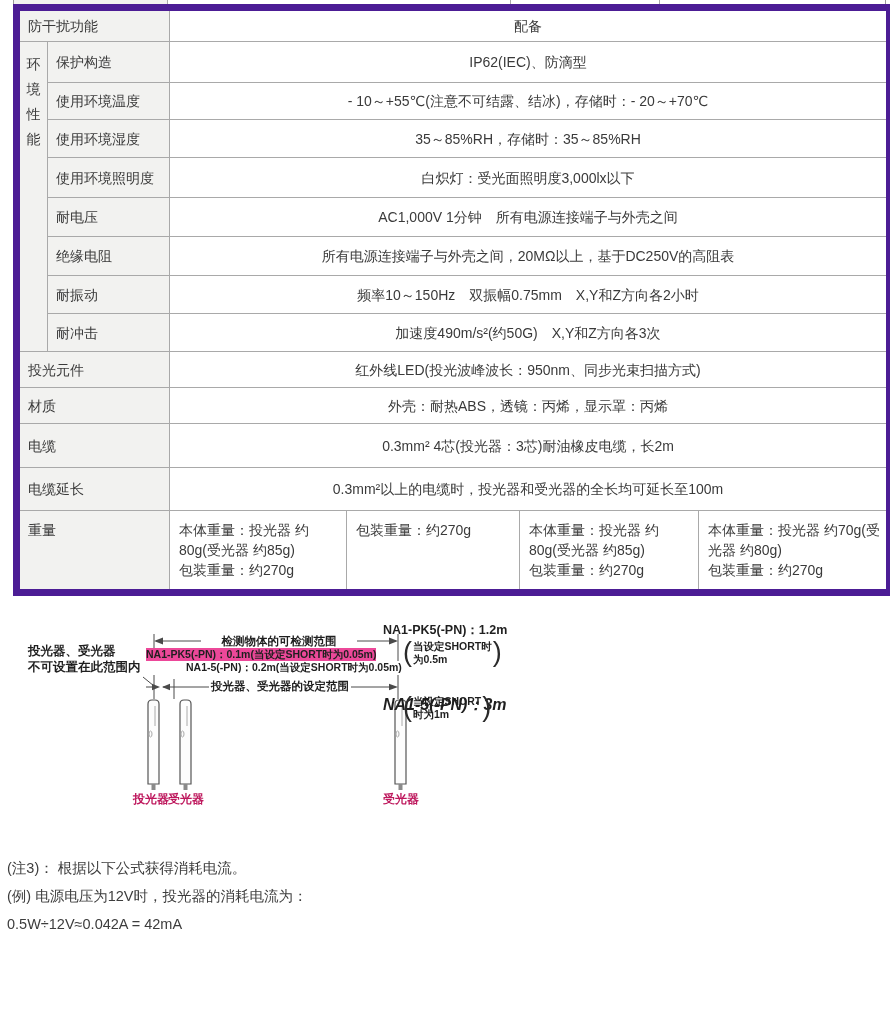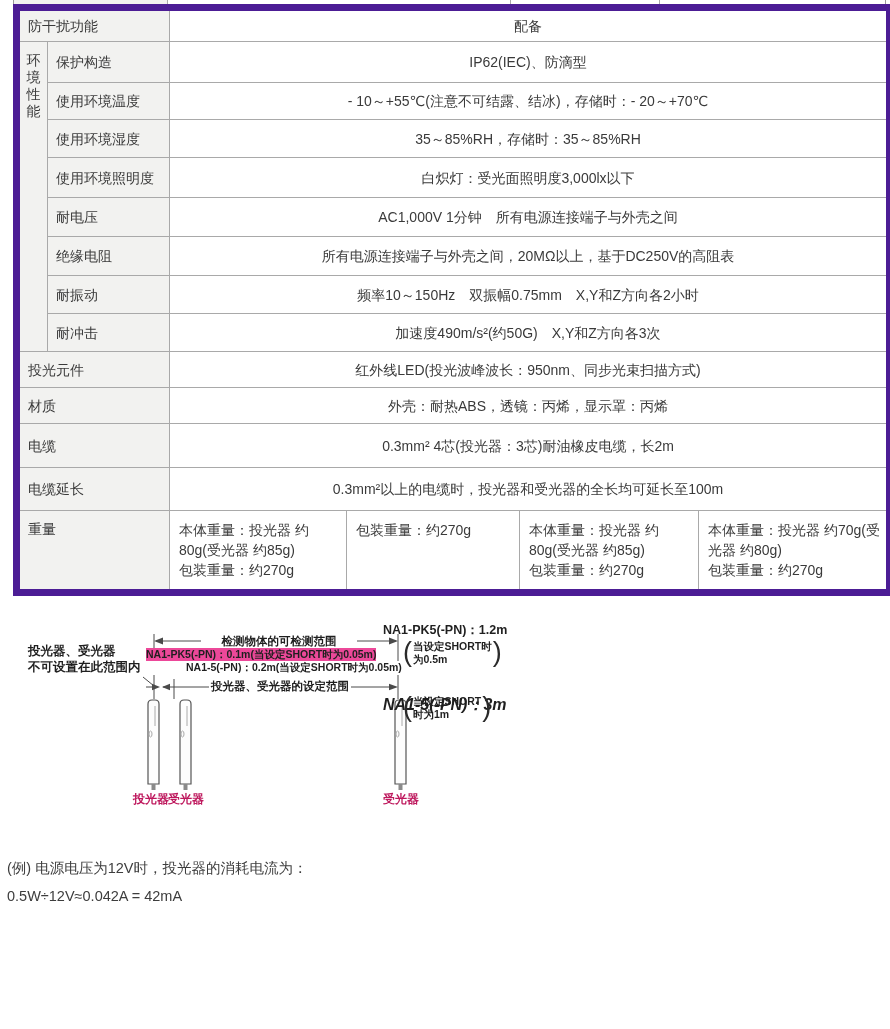--- a/index.html
+++ b/index.html
@@ -11,21 +11,21 @@
     border-left:1px solid #9a9a9a;border-right:1px solid #9a9a9a;box-sizing:border-box;background:#fff;}
   .top-sliver .gray{position:absolute;left:0;top:0;width:153px;height:100%;background:#f2f2f0;border-right:1px solid #a9a9a9;}
   .top-sliver .tick{position:absolute;top:0;width:1px;height:100%;background:#a9a9a9;}
 
   
   table.spec{border-collapse:collapse;table-layout:fixed;margin-left:13px;width:873px;
     border:7px solid #4c1d95;}
   table.spec td{border:1px solid #a9a9a9;font-size:14px;color:#3a3a3a;line-height:20px;box-sizing:border-box;}
   td.lbl{background:#f2f2f0;text-align:left;padding:4px 6px 4px 8px;}
   td.vert{background:#f2f2f0;vertical-align:top;padding:10px 0 0 0;}
-  td.vert .vtext{width:14px;margin:0 auto;word-break:break-all;line-height:17px;text-align:center;}
+  td.vert .vtext{width:14px;margin:0 auto;word-break:break-all;line-height:25px;text-align:center;}
   td.val{text-align:center;padding:4px 12px;}
   td.wcell{text-align:left;vertical-align:top;padding:9px 6px 6px 9px;white-space:pre-line;line-height:22px;}
 
   
   .notes{margin:26px 0 0 7px;font-size:14.5px;line-height:26px;color:#3d3d3d;width:876px;}
   .notes div{margin:0;}
 
   
   .diagram{position:relative;margin-left:13px;margin-top:15px;width:540px;height:200px;}
   .diagram svg{position:absolute;left:0;top:0;}
@@ -117,21 +117,21 @@
     </tr>
     <tr style="height:44px">
       <td colspan="2" class="lbl">电缆</td>
       <td colspan="4" class="val">0.3mm² 4芯(投光器：3芯)耐油橡皮电缆，长2m</td>
     </tr>
     <tr style="height:43px">
       <td colspan="2" class="lbl">电缆延长</td>
       <td colspan="4" class="val">0.3mm²以上的电缆时，投光器和受光器的全长均可延长至100m</td>
     </tr>
     <tr style="height:82px">
-      <td colspan="2" class="lbl" style="vertical-align:top;padding-top:9px;font-family:Liberation Mono, monospace;">重量</td>
+      <td colspan="2" class="lbl" style="vertical-align:top;padding-top:9px;">重量</td>
       <td class="wcell">本体重量：投光器 约80g(受光器 约85g)
 包装重量：约270g</td>
       <td class="wcell">包装重量：约270g</td>
       <td class="wcell">本体重量：投光器 约80g(受光器 约85g)
 包装重量：约270g</td>
       <td class="wcell">本体重量：投光器 约70g(受光器 约80g)
 包装重量：约270g</td>
     </tr>
   </tbody>
     </table>
@@ -206,17 +206,18 @@
         <span style="display:block">时为1m</span>
       </span>
       <span class="paren">)</span>
     </div>
     <div class="d-bl" style="left:116px">投光器</div>
     <div class="d-bl" style="left:151px">受光器</div>
     <div class="d-bl" style="left:366px">受光器</div>
   </div>
 
   <div class="notes3">
+    <div>(注3)：  根据以下公式获得消耗电流。</div>
     <div>(例) 电源电压为12V时，投光器的消耗电流为：</div>
     <div>0.5W÷12V≈0.042A = 42mA</div>
   </div>
 
 </div>
 
 </body></html>

